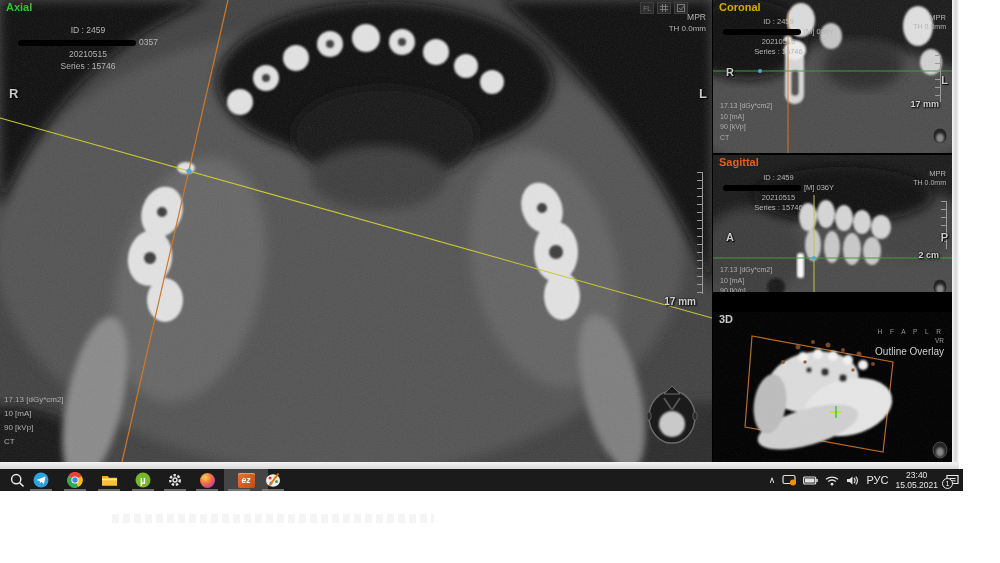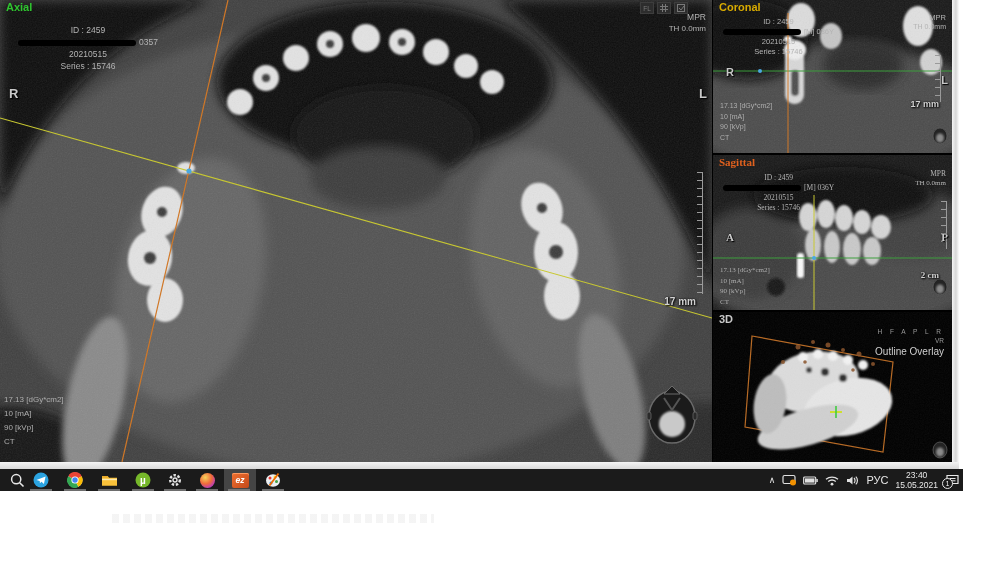--- a/index.html
+++ b/index.html
@@ -3,21 +3,21 @@
 <meta charset="utf-8">
 <style>
   html,body{margin:0;padding:0;}
   .screen{position:relative;width:1000px;height:563px;background:#fff;overflow:hidden;
     font-family:"Liberation Sans",sans-serif;-webkit-font-smoothing:antialiased;}
   .app{position:absolute;left:0;top:0;width:952px;height:462px;background:#000;}
   .panel{position:absolute;overflow:hidden;background:#4c1d95;}
   .panel svg.ct{position:absolute;left:0;top:0;}
   .axial{left:0;top:0;width:712px;height:462px;}
   .coronal{left:713px;top:0;width:239px;height:153px;}
-  .sagittal{left:713px;top:155px;width:239px;height:155px;font-family:Liberation Serif, serif;}
+  .sagittal{left:713px;top:155px;width:239px;height:137px;}
   .vol3d{left:713px;top:312px;width:239px;height:150px;}
   .hdr{position:absolute;left:6px;top:1px;font-size:11px;font-weight:bold;z-index:5;}
   .hdr.ax{color:#2fc52f;}
   .hdr.co{color:#d8ab00;}
   .hdr.sa{color:#e0611e;}
   .hdr.v3{color:#c8c8c8;}
   .meta{position:absolute;color:#b4b4b4;z-index:5;text-align:center;}
   .meta div{white-space:nowrap;}
   .meta.big{font-size:8.5px;line-height:12px;}
   .meta.small{font-size:7.5px;line-height:10px;}
@@ -257,21 +257,21 @@
         <div>ID : 2459</div>
         <div><span class="scrib" style="width:78px"></span><span>[M] 036Y</span></div>
         <div>20210515</div>
         <div>Series : 15746</div>
       </div>
       <div class="tr-lbl" style="top:14px;font-size:7.5px;">MPR</div>
       <div class="tr-lbl" style="top:24px;font-size:7px;">TH 0.0mm</div>
       <div class="marker sm" style="left:13px;top:76px;">A</div>
       <div class="marker sm" style="right:4px;top:76px;">P</div>
       <div class="ruler" style="left:228px;top:46px;height:48px;"></div>
-      <div class="scale-lbl sm" style="right:13px;top:95px;margin-top:20px;">2 cm</div>
+      <div class="scale-lbl sm" style="right:13px;top:95px;">2 cm</div>
       <div class="dose small" style="left:7px;top:110px;">
         <div>17.13 [dGy*cm2]</div>
         <div>10 [mA]</div>
         <div>90 [kVp]</div>
         <div>CT</div>
       </div>
     </div>
 
     <div class="panel vol3d">
       <svg class="ct" width="239" height="150" viewBox="0 0 239 150">
@@ -360,21 +360,21 @@
     </div>
     <div class="tb-slot run" style="left:160px;">
       <svg width="16" height="16">
         <circle cx="8" cy="8" r="4.8" fill="none" stroke="#e4e4e4" stroke-width="2.4" stroke-dasharray="2.4 1.7"></circle>
         <circle cx="8" cy="8" r="2" fill="#1b1b1b" stroke="#e4e4e4" stroke-width="1.4"></circle>
       </svg>
     </div>
     <div class="tb-slot run" style="left:192px;">
       <span class="grad-circle"></span>
     </div>
-    <div class="tb-slot run active" style="left:224px;width:32px;">
+    <div class="tb-slot run active" style="left:224px;width:44px;">
       <span class="ez-ico">ez</span>
     </div>
     <div class="tb-slot run" style="left:258px;">
       <svg width="16" height="16">
         <ellipse cx="8" cy="8.5" rx="7" ry="6.2" fill="#eceff1"></ellipse>
         <circle cx="5" cy="6" r="1.5" fill="#e53935"></circle>
           <circle cx="10" cy="5" r="1.5" fill="#fdd835"></circle>
         <circle cx="11.5" cy="9.5" r="1.5" fill="#43a047"></circle>
           <circle cx="6" cy="11" r="1.5" fill="#1e88e5"></circle>
         <line x1="13.5" y1="1.5" x2="4.5" y2="13.5" stroke="#ef6c00" stroke-width="1.8"></line>

